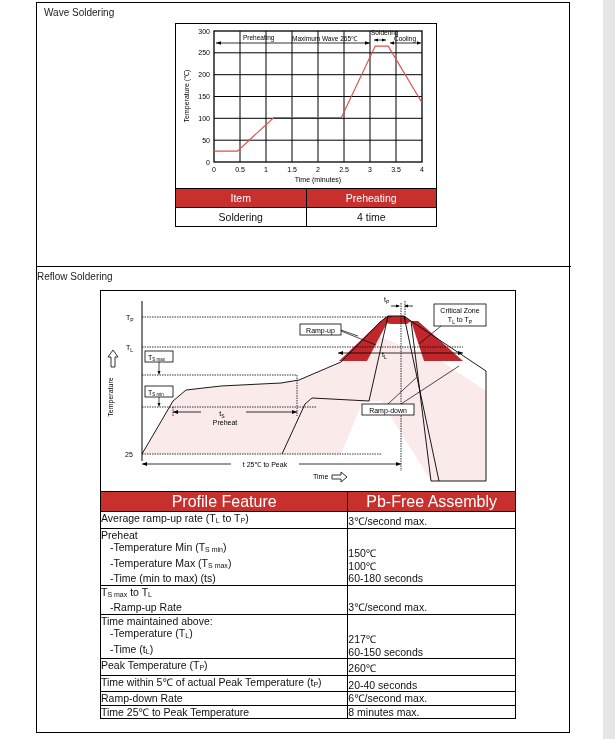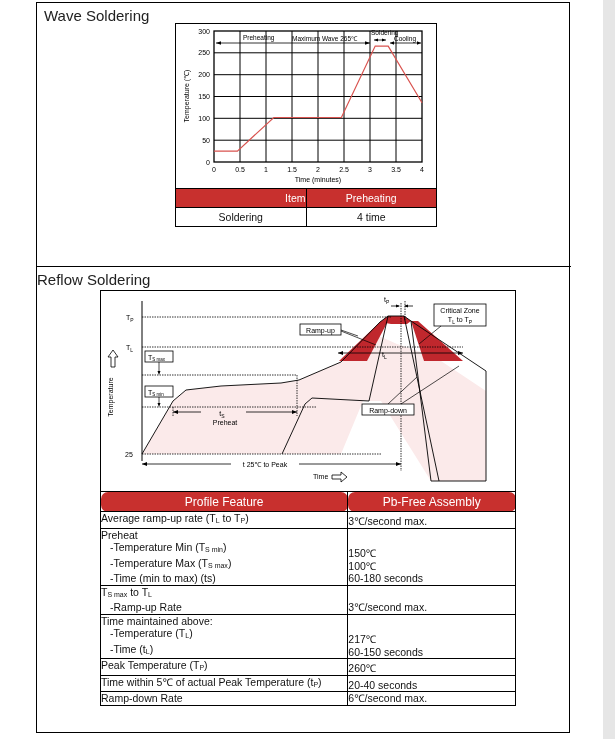--- a/index.html
+++ b/index.html
@@ -2,28 +2,28 @@
 <html><head>
 <meta charset="utf-8">
 <style>
   html, body { margin:0; padding:0; background:#ffffff; }
   body { width:615px; height:739px; position:relative; overflow:hidden;
          font-family:"Liberation Sans", sans-serif; color:#111; }
   .right-strip { position:absolute; left:603px; top:0; width:12px; height:739px; background:#e6e6e6; }
   .outer { position:absolute; left:36px; top:2px; width:534px; height:731px;
            border:1.5px solid #000; box-sizing:border-box; }
   .sep { position:absolute; left:36px; top:266px; width:535px; height:0; border-top:1.5px solid #000; }
-  .section-title { position:absolute; font-size:15px; color:#222; }
+  .section-title { position:absolute; font-size:10px; color:#222; }
   .chart-box { position:absolute; border:1.5px solid #000; box-sizing:border-box; background:#fff; }
   svg text { font-family:"Liberation Sans", sans-serif; }
   table.spec { position:absolute; border-collapse:collapse; font-size:10.5px; background:#fff; }
   table.spec th { background:#c8302e; color:#fff; font-weight:normal; border:1.5px solid #000; padding:0; }
   table.spec td { border:1.5px solid #000; padding:0; }
   .wave th, .wave td { height:18px; text-align:center; }
-  .reflow th { height:19px; font-size:12px;border-radius:7px; }
+  .reflow th { height:19px; font-size:16px; }
   .reflow td { vertical-align:bottom; line-height:12.5px; padding:2px 5px 1px 5px; }
   .reflow td.val { text-align:left; }
   .indent { padding-left:9px; display:block; }
   sub { font-size:7px; vertical-align:-1px; }
 </style>
 </head>
 <body>
 
 <div class="right-strip"></div>
 <div class="outer"></div>
@@ -92,21 +92,21 @@
       <text x="246" y="148">4</text>
     </g>
     <text x="142" y="158" font-size="7" text-anchor="middle">Time (minutes)</text>
     <text x="0" y="0" font-size="7" text-anchor="middle" transform="translate(13,72) rotate(-90)">Temperature (℃)</text>
   </svg>
 </div>
 
 <table class="spec wave" style="left:175px;top:188px;width:262px;">
   <tbody>
       <tr>
-    <th style="width:50%;text-align:right;">Item</th>
+    <th style="width:50%;">Item</th>
     <th>Preheating</th>
   </tr>
   <tr>
     <td>Soldering</td>
     <td>4 time</td>
   </tr>
 </tbody>
   </table>
 
 <div class="section-title" style="left:37px;top:271px;">Reflow Soldering</div>
@@ -273,14 +273,18 @@
     <td class="val">260℃</td>
   </tr>
   <tr>
     <td><span>Time within 5℃ of actual Peak Temperature (t</span><sub>P</sub><span>)</span></td>
     <td class="val">20-40 seconds</td>
   </tr>
   <tr>
     <td>Ramp-down Rate</td>
     <td class="val">6℃/second max.</td>
   </tr>
+  <tr>
+    <td>Time 25℃ to Peak Temperature</td>
+    <td class="val">8 minutes max.</td>
+  </tr>
 </tbody>
   </table>
 
 </body></html>

